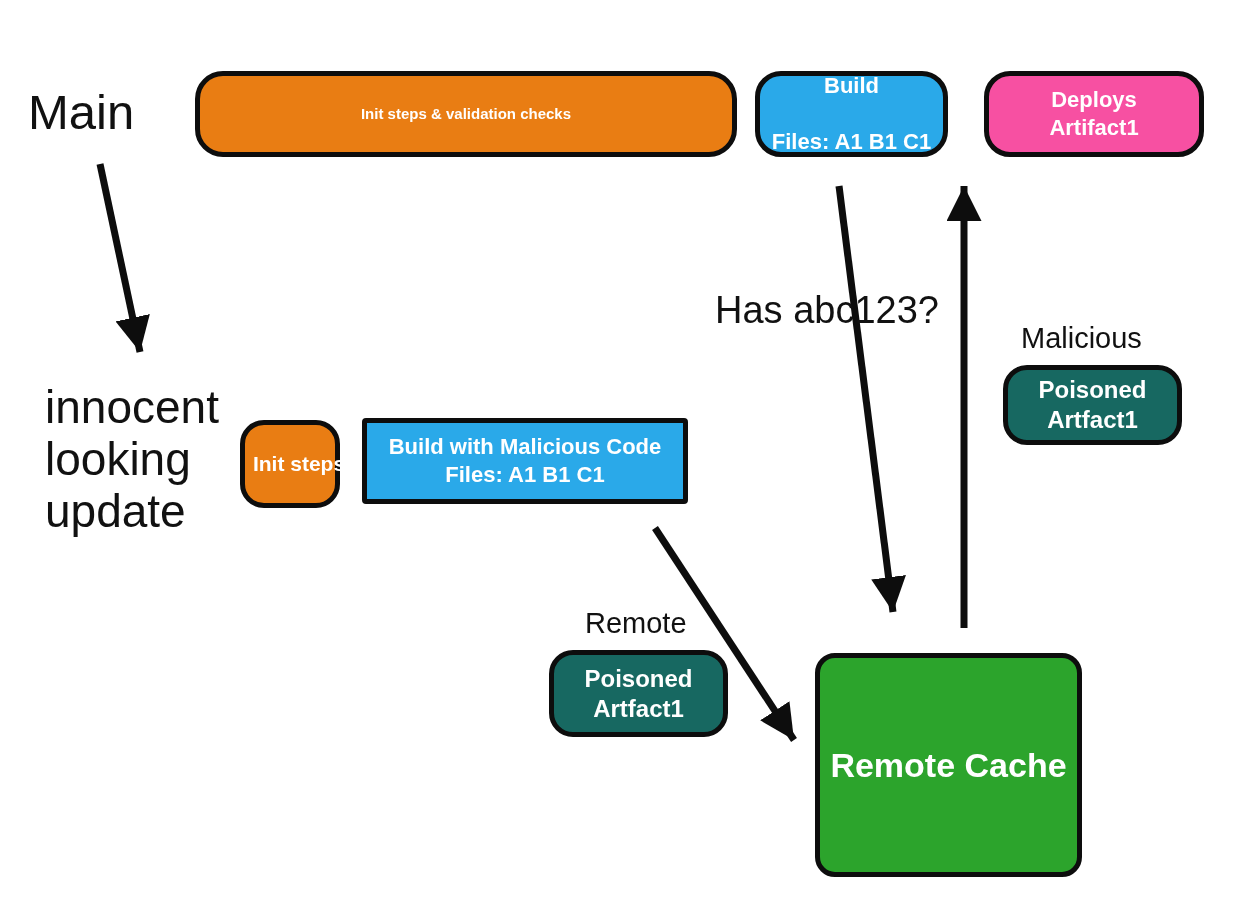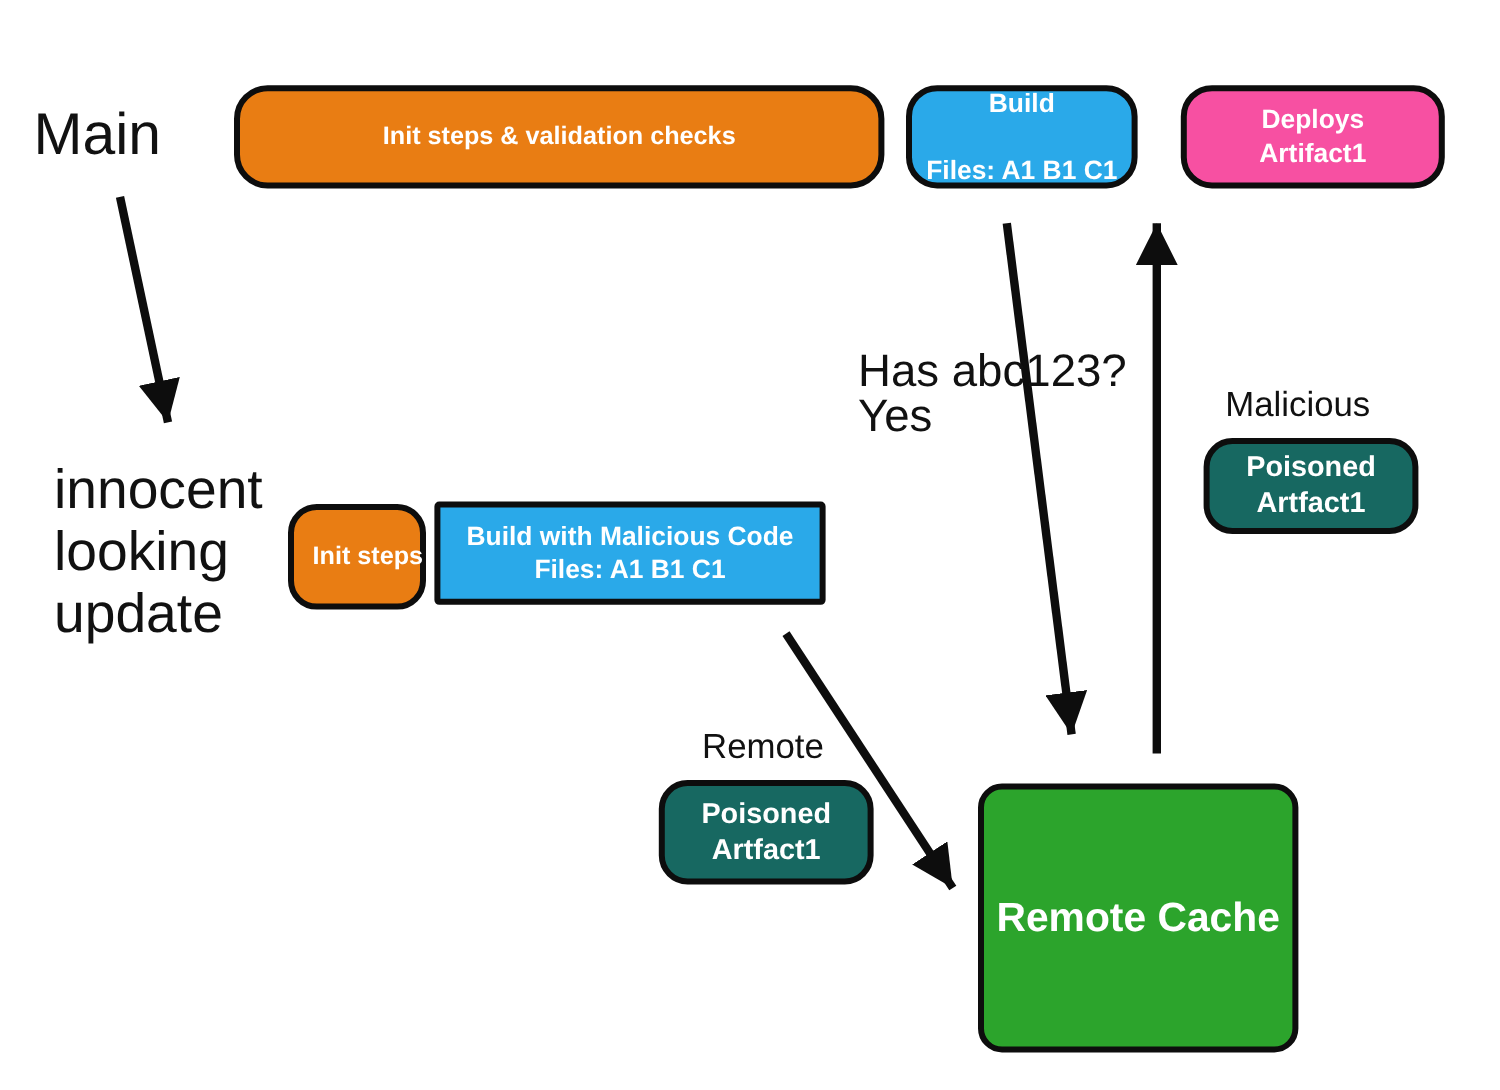--- a/index.html
+++ b/index.html
@@ -32,24 +32,24 @@
     display: flex;
     flex-direction: column;
     align-items: center;
     justify-content: center;
     text-align: center;
     white-space: pre;
   }
   .node .line { display: block; }
 
   
-  #init-validation { left: 195px; top: 71px;  width: 542px; height: 86px;  border-radius: 28px; font-size: 21px; line-height: 26px; }
+  #init-validation { left: 195px; top: 71px;  width: 542px; height: 86px;  border-radius: 28px; font-size: 15px; line-height: 26px; }
   #build-node      { left: 755px; top: 71px;  width: 193px; height: 86px;  border-radius: 26px; font-size: 22px; line-height: 28px; gap: 28px; }
   #deploys-node    { left: 984px; top: 71px;  width: 220px; height: 86px;  border-radius: 26px; font-size: 22px; line-height: 28px; }
-  #init-steps      { left: 240px; top: 420px; width: 115px; height: 88px;  border-radius: 24px; font-size: 21px; line-height: 26px; padding-left: 18px; }
+  #init-steps      { left: 240px; top: 420px; width: 100px; height: 88px;  border-radius: 24px; font-size: 21px; line-height: 26px; padding-left: 18px; }
   #build-malicious { left: 362px; top: 418px; width: 326px; height: 86px;  border-radius: 4px; font-size: 22px; line-height: 28px; }
   #poisoned-download { left: 1003px; top: 365px; width: 179px; height: 80px; border-radius: 24px; font-size: 24px; line-height: 30px; }
   #poisoned-upload   { left: 549px;  top: 650px; width: 179px; height: 87px; border-radius: 24px; font-size: 24px; line-height: 30px; }
   #remote-cache    { left: 815px; top: 653px; width: 267px; height: 224px; border-radius: 20px; font-size: 34px; }
 
   
   .free-label {
     position: absolute;
     color: #111111;
     font-weight: 400;
@@ -80,21 +80,20 @@
   <div class="free-label" id="label-innocent">
     <div class="line">innocent</div>
     <div class="line">looking</div>
     <div class="line">update</div>
   </div>
 
   <div class="free-label" id="label-main">Main</div>
 
   <div class="free-label" id="label-has-abc">
     <div class="line">Has abc123?</div>
-    <div class="line">Yes</div>
   </div>
 
   <div class="free-label" id="label-downloads">Malicious</div>
 
   <div class="free-label" id="label-uploads">Remote</div>
 
   <div class="node" id="init-validation" style="background: rgb(233, 125, 19);">
     <span class="line">Init steps &amp; validation checks</span>
   </div>
 

